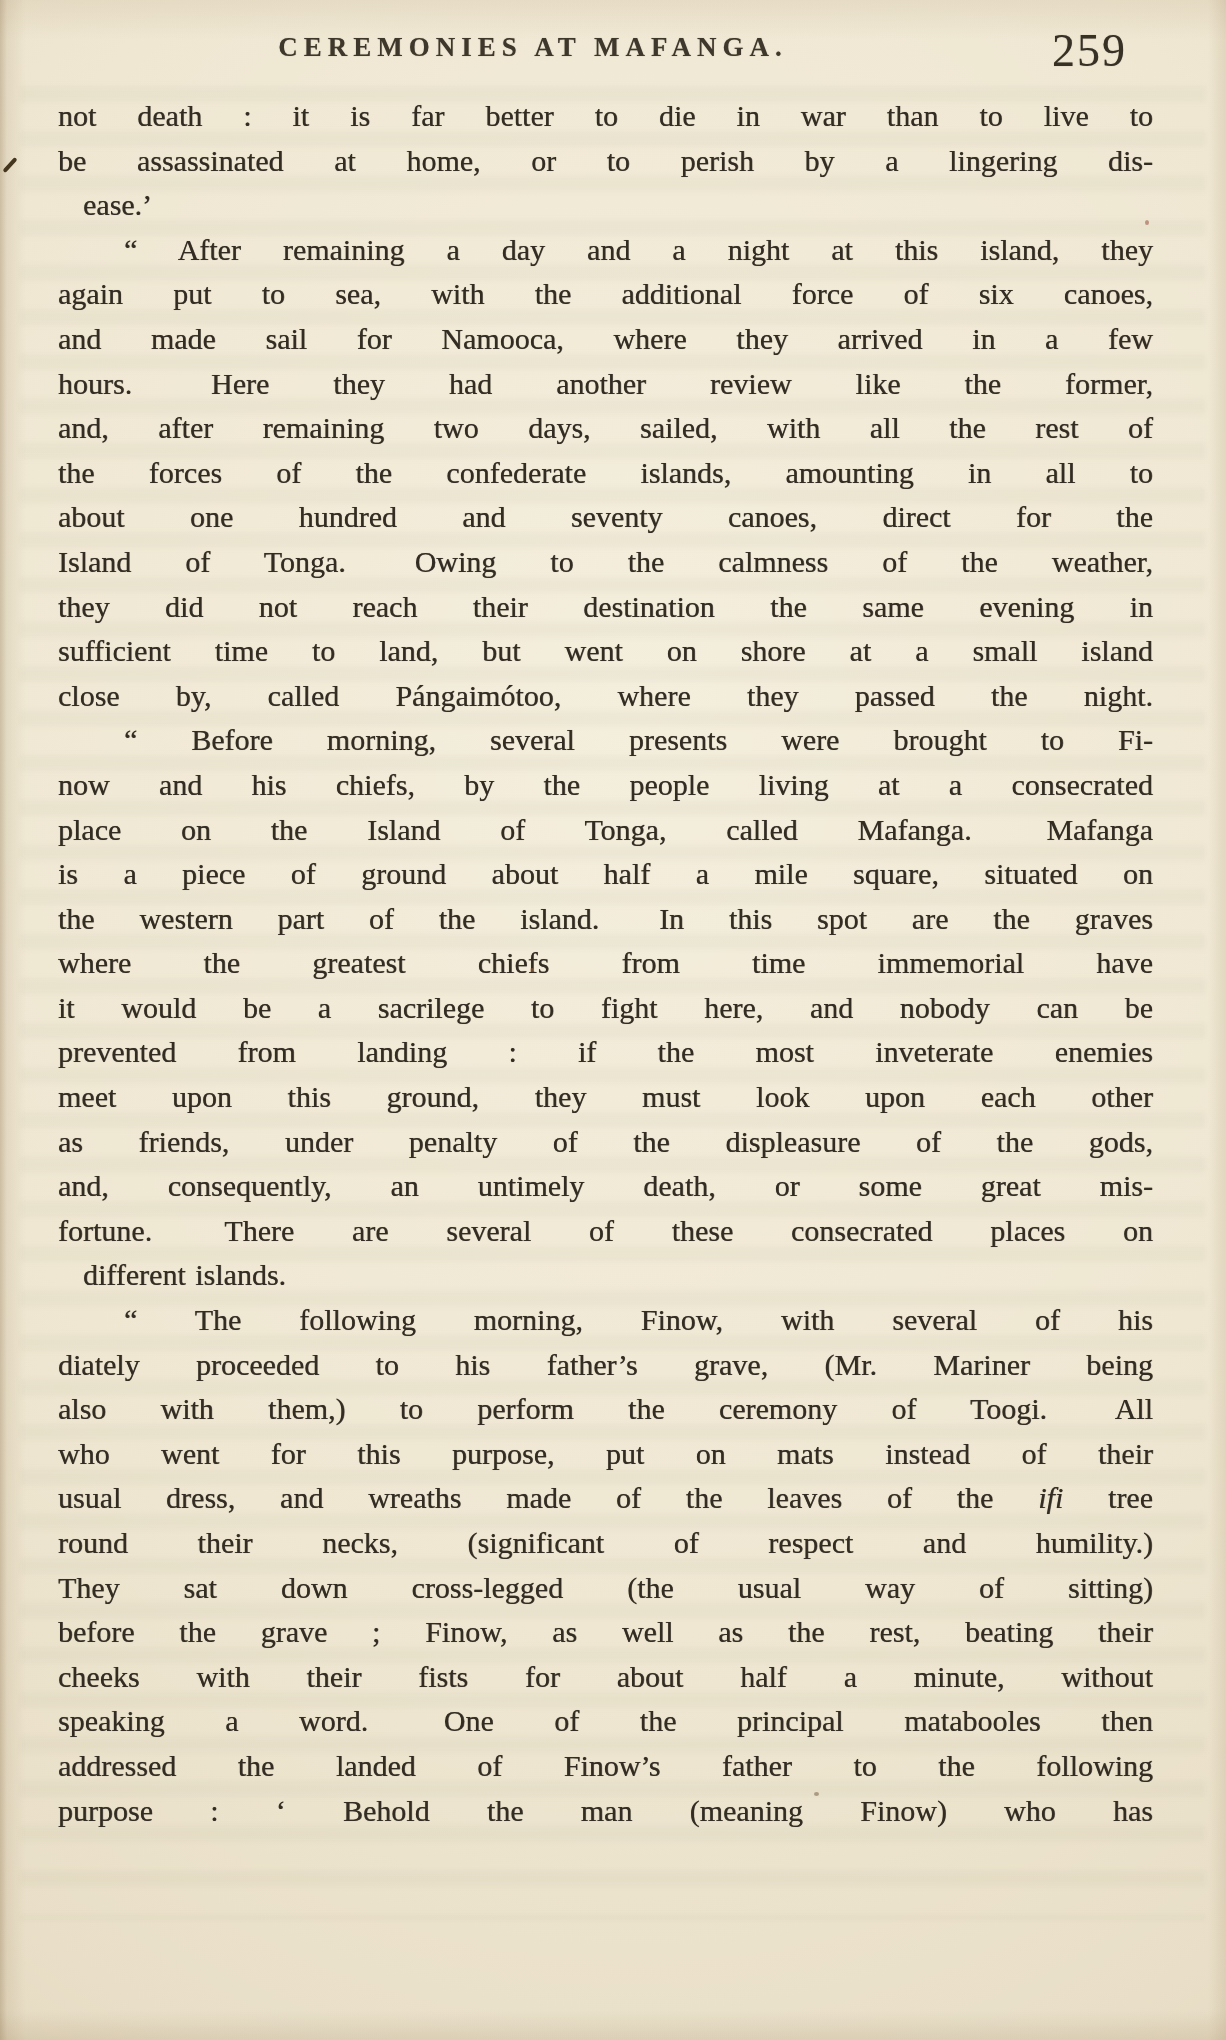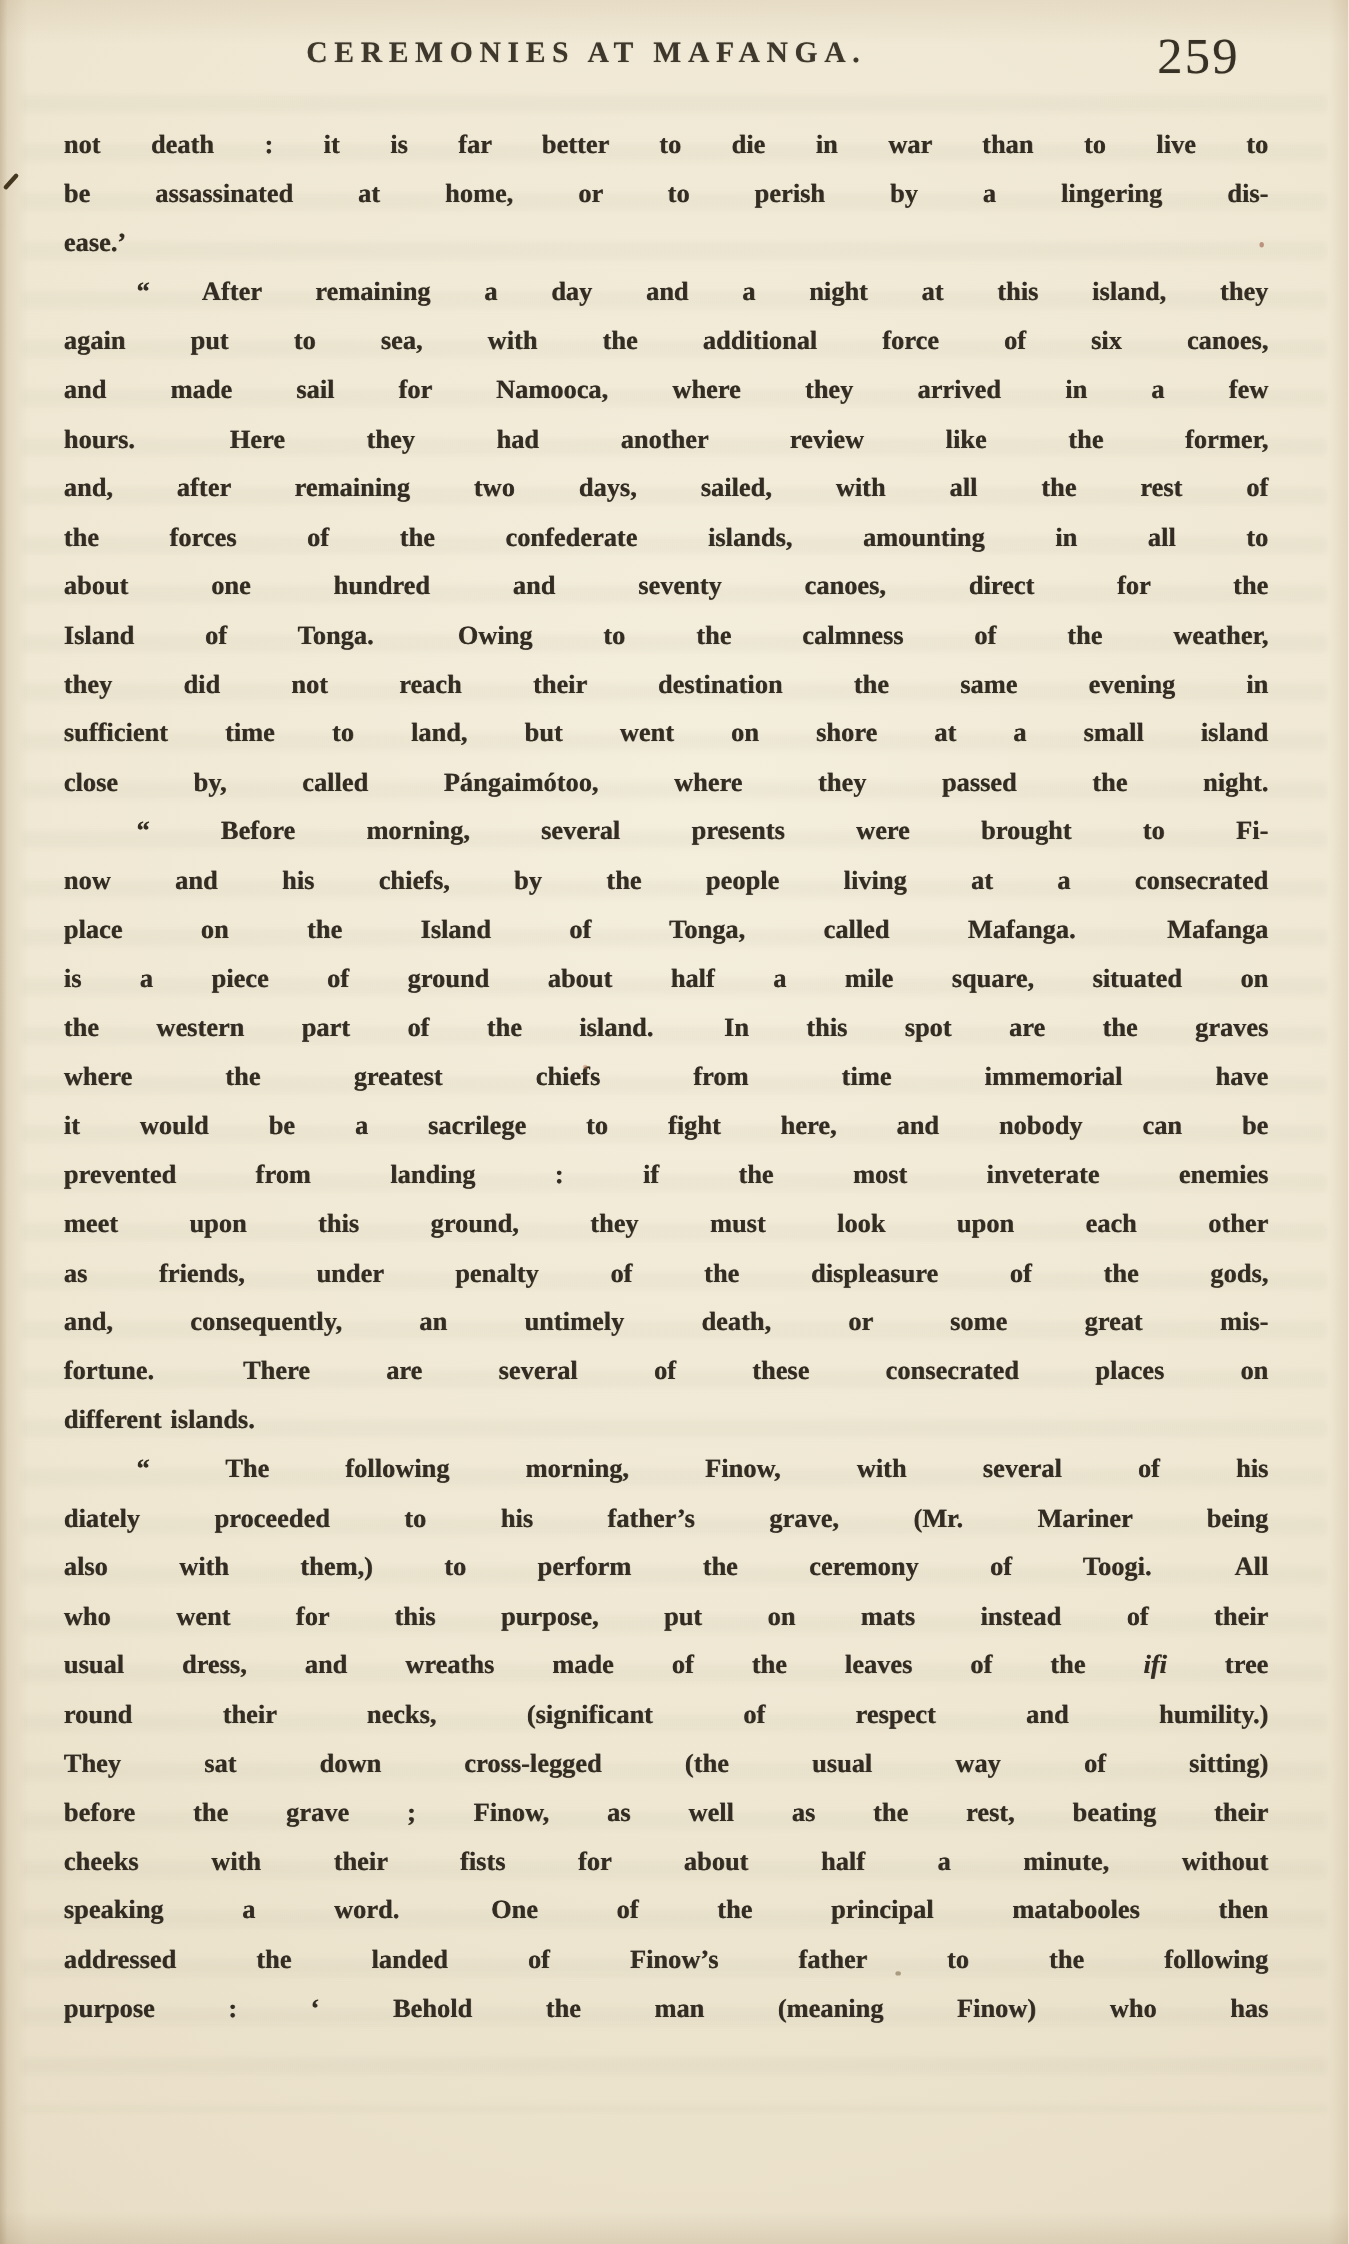--- a/index.html
+++ b/index.html
@@ -41,35 +41,34 @@
     text-shadow: 0 0 1px rgba(62,55,43,0.45);
   }
   .page-number {
     position: absolute; top: 0px; right: 99px;
     font-size: 46px; font-weight: 400;
     color: #363025;
     letter-spacing: 2px;
     text-shadow: 0 0 1px rgba(54,48,37,0.4);
   }
   .textblock {
-    position: absolute; left: 58px; top: 110px; width: 1095px;
-    font-size: 24px;
+    position: absolute; left: 58px; top: 94px; width: 1095px;
+    font-size: 30px;
     line-height: 44.6px;
     color: #322c23;
     text-shadow: 0.4px 0 0 rgba(45,39,29,0.55), 0 0 1px rgba(45,39,29,0.25);
     word-spacing: 2px;
-    font-weight: bold;
   }
   .para { margin: 0; }
   .line {
     text-align: justify;
     text-align-last: justify;
     white-space: normal;
   }
-  .line.short { text-align-last: left; }
+  .line.short { text-align-last: left; margin-left: 25px; }
   .line.indent { text-indent: 66px; }
   .line i { font-style: italic; }
   
   .ink-mark {
     position: absolute; left: 1px; top: 163px; width: 18px; height: 4px;
     background: #45371f; border-radius: 2px;
     transform: rotate(-48deg);
   }
   .speck-1 {
     position: absolute; left: 1145px; top: 220px; width: 4px; height: 5px;

